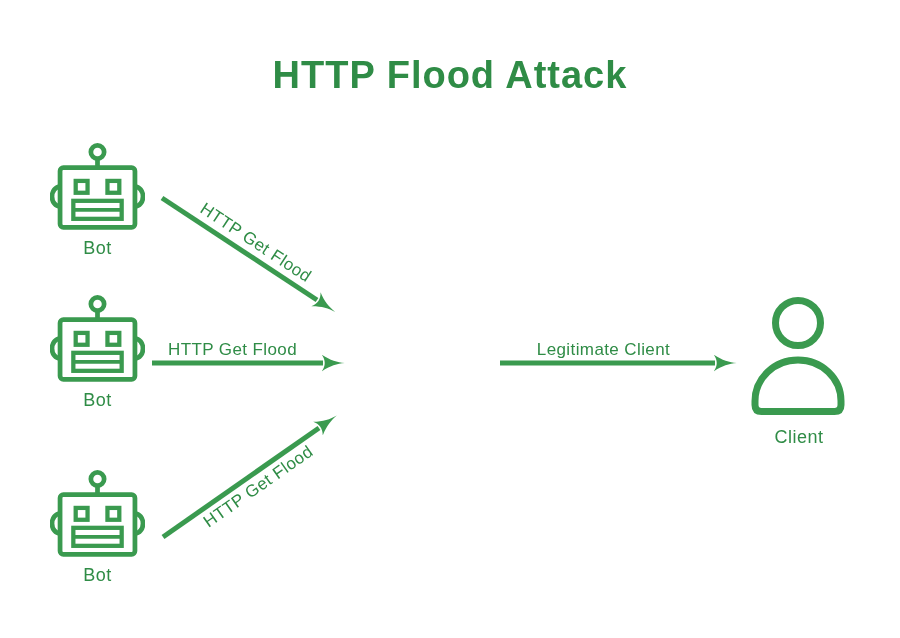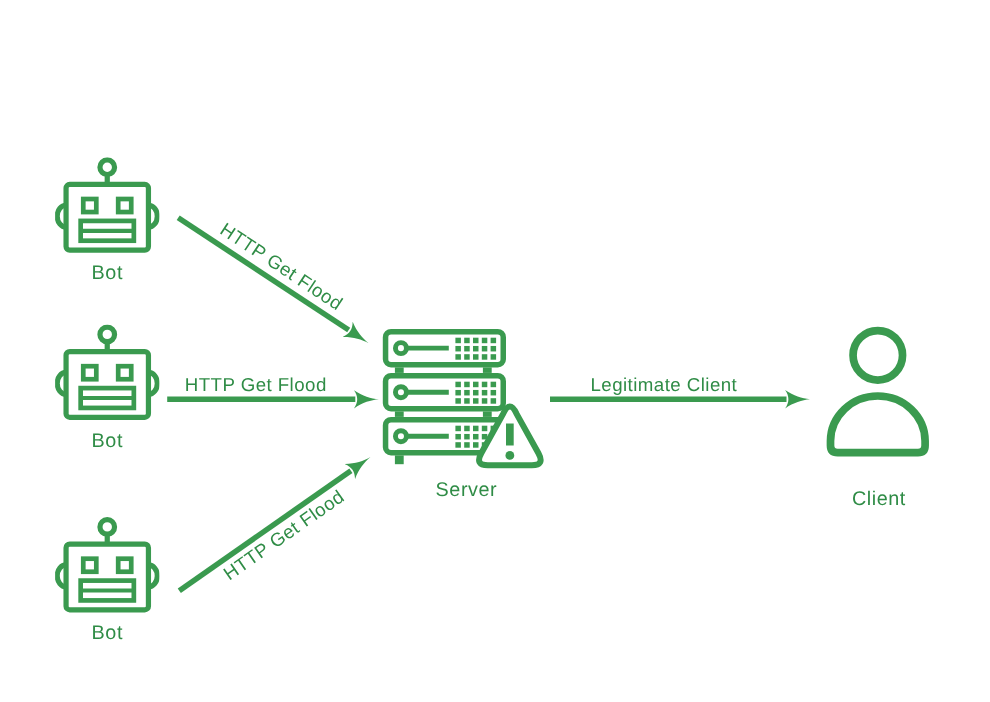--- a/index.html
+++ b/index.html
@@ -20,21 +20,21 @@
   }
   .layer{position:absolute;left:0;top:0;color:var(--graphic);}
   .layer line{stroke:currentColor;stroke-width:5;}
   .node{position:absolute;display:flex;flex-direction:column;align-items:center;color:var(--graphic);}
   .node svg{overflow:visible;display:block;}
   .node-label{
     color:var(--text);font-size:18px;letter-spacing:.5px;text-align:center;
   }
   .bot-label{margin-top:4px;}
   .server-label{margin-top:8px;}
-  .client-label{margin-top:28px;}
+  .client-label{margin-top:12px;}
   .edge-label{
     position:absolute;width:165px;text-align:center;
     color:var(--text);font-size:17px;letter-spacing:.4px;white-space:nowrap;
   }
   .rot-down{transform:rotate(33.5deg);transform-origin:center;}
   .rot-up{transform:rotate(-35deg);transform-origin:center;}
 </style>
 </head>
 <body>
 
@@ -74,20 +74,21 @@
           <rect x="82" y="23" width="5" height="5"></rect>
           <rect x="90" y="23" width="5" height="5"></rect>
           <rect x="98" y="23" width="5" height="5"></rect>
       </g>
     </g>
   </defs>
 </svg>
 
 <div class="canvas">
 
+  <div class="title">HTTP Flood Attack</div>
 
   <svg class="layer" width="900" height="638">
     <defs>
       <marker id="ah" viewBox="0 0 11 8" refX="0.6" refY="4" markerWidth="4.6" markerHeight="3.4" orient="auto">
         <path d="M0,0 C3.8,2.6 7.4,3.7 11,4 C7.4,4.3 3.8,5.4 0,8 C1.9,5.3 1.9,2.7 0,0 Z" fill="currentColor"></path>
       </marker>
     </defs>
     <line x1="162" y1="198" x2="317" y2="300" marker-end="url(#ah)"></line>
     <line x1="152" y1="363" x2="323" y2="363" marker-end="url(#ah)"></line>
     <line x1="163" y1="537" x2="319" y2="428" marker-end="url(#ah)"></line>
@@ -113,41 +114,20 @@
     <div class="node-label bot-label">Bot</div>
   </div>
 
   <div class="node" style="left:50px;top:470px;width:95px">
     <svg width="95" height="91" viewBox="0 0 100 96">
         <use href="#bot-sym"></use>
       </svg>
     <div class="node-label bot-label">Bot</div>
   </div>
 
-  <div class="node" style="left:348px;top:299px;width:152px">
-    <svg width="152" height="128" viewBox="0 0 152 128">
-      <g fill="currentColor">
-        <rect x="11" y="35" width="8" height="5"></rect>
-          <rect x="91" y="35" width="8" height="5"></rect>
-        <rect x="11" y="75" width="8" height="5"></rect>
-          <rect x="91" y="75" width="8" height="5"></rect>
-        <rect x="11" y="115" width="8" height="8"></rect>
-          <rect x="91" y="115" width="8" height="8"></rect>
-      </g>
-      <use href="#srv-unit" y="0"></use>
-      <use href="#srv-unit" y="40"></use>
-      <use href="#srv-unit" y="80"></use>
-      <g>
-        <path d="M 109.5 77 Q 115.5 64 121.5 77 L 141.5 113 Q 147.5 124 135.5 124 L 95.5 124 Q 83.5 124 89.5 113 Z" fill="#ffffff" stroke="currentColor" stroke-width="5.5" stroke-linejoin="round"></path>
-        <line x1="115.5" y1="86" x2="115.5" y2="106" stroke="currentColor" stroke-width="7"></line>
-        <circle cx="115.5" cy="115" r="4" fill="currentColor"></circle>
-      </g>
-    </svg>
-    <div class="node-label server-label">Server</div>
-  </div>
 
   <div class="node" style="left:750px;top:297px;width:98px">
     <svg width="98" height="118" viewBox="0 0 98 118">
       <g fill="none" stroke="currentColor" stroke-width="7">
         <circle cx="48" cy="26" r="22.5"></circle>
         <path d="M 5 108 L 5 104 A 43 41 0 0 1 91 104 L 91 108 Q 91 114.5 84.5 114.5 L 11.5 114.5 Q 5 114.5 5 108 Z" stroke-linejoin="round"></path>
       </g>
     </svg>
     <div class="node-label client-label">Client</div>
   </div>

